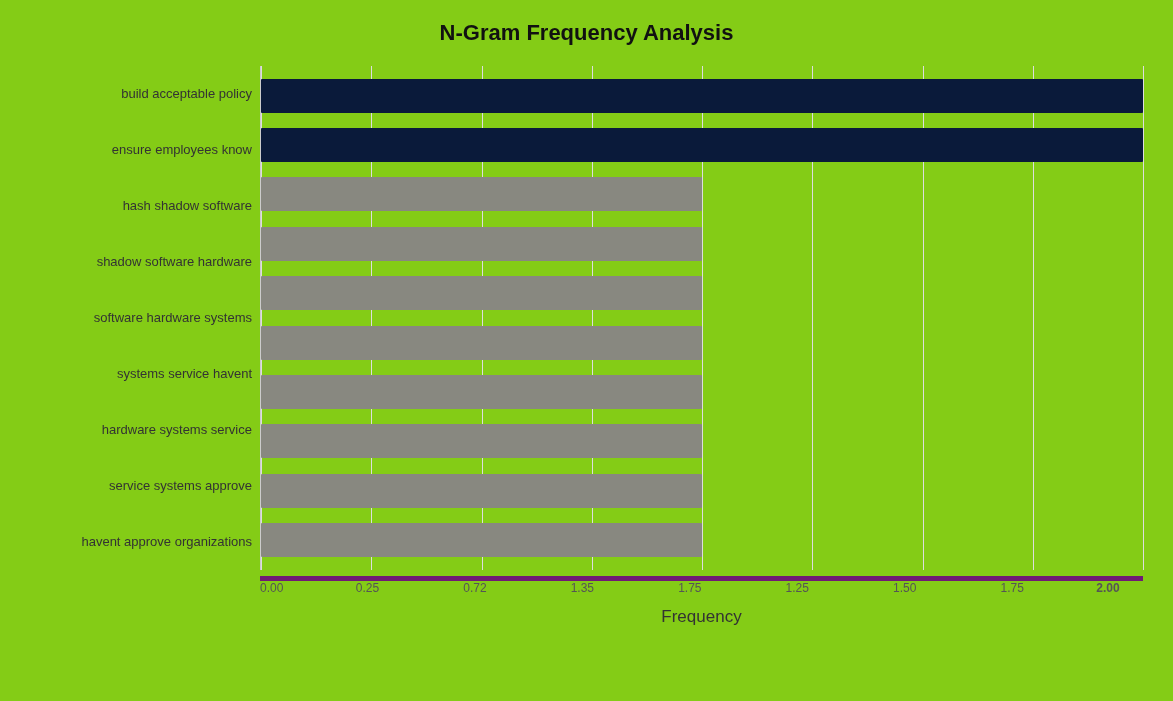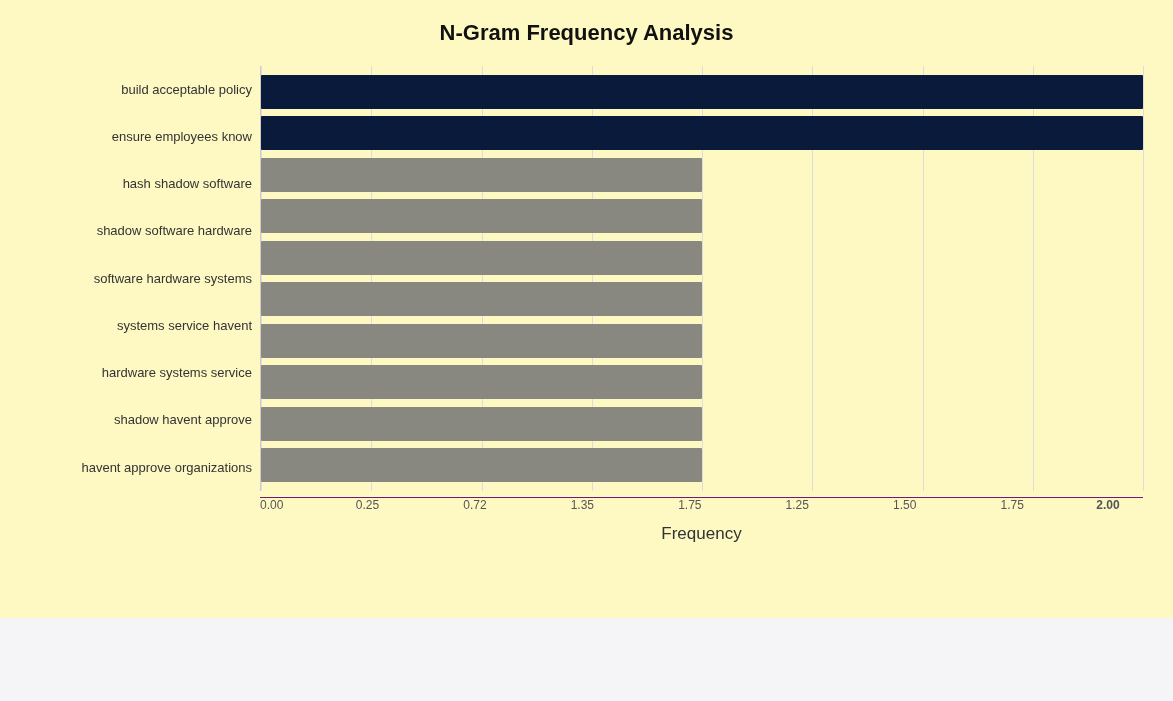--- a/index.html
+++ b/index.html
@@ -5,22 +5,22 @@
     * { box-sizing: border-box; margin: 0; padding: 0; }
     body {
       background: #f5f5f7;
       font-family: Arial, sans-serif;
       width: 1173px;
       height: 701px;
       overflow: hidden;
     }
     .chart-container {
       width: 1173px;
-      height: 618px;
-      background: #fef9c3;
+      height: 701px;
+      background: #84cc16;
       padding: 20px 30px 60px 30px;
       position: relative;
     }
     .chart-title {
       text-align: center;
       font-size: 22px;
       font-weight: bold;
       color: #111;
       margin-bottom: 20px;
     }
@@ -97,21 +97,21 @@
     .x-axis {
       display: flex;
       margin-left: 230px;
       padding-top: 6px;
       position: relative;
     }
     .x-ticks {
       display: flex;
       flex: 1;
       justify-content: space-between;
-      border-top: 1px solid #701a75;
+      border-top: 5px solid #701a75;
     }
     .x-tick {
       font-size: 12px;
       color: #555;
       text-align: center;
       position: relative;
       transform: translateX(-50%);
     }
     .x-tick:first-child {
       transform: translateX(0);
@@ -138,21 +138,21 @@
     <div class="grid-and-bars">
 
       <div class="y-labels" id="y-labels-container">
           <div class="y-label">build acceptable policy</div>
           <div class="y-label">ensure employees know</div>
           <div class="y-label">hash shadow software</div>
           <div class="y-label">shadow software hardware</div>
           <div class="y-label">software hardware systems</div>
           <div class="y-label">systems service havent</div>
           <div class="y-label">hardware systems service</div>
-          <div class="y-label">shadow havent approve</div>
+          <div class="y-label">service systems approve</div>
           <div class="y-label">havent approve organizations</div>
         </div>
 
       <div class="bars-section" id="bars-section">
 
         <div class="grid-lines" id="grid-lines">
             <div class="grid-line" style="left: 0%;"></div>
             <div class="grid-line" style="left: 12.5%;"></div>
             <div class="grid-line" style="left: 25%;"></div>
             <div class="grid-line" style="left: 37.5%;"></div>

